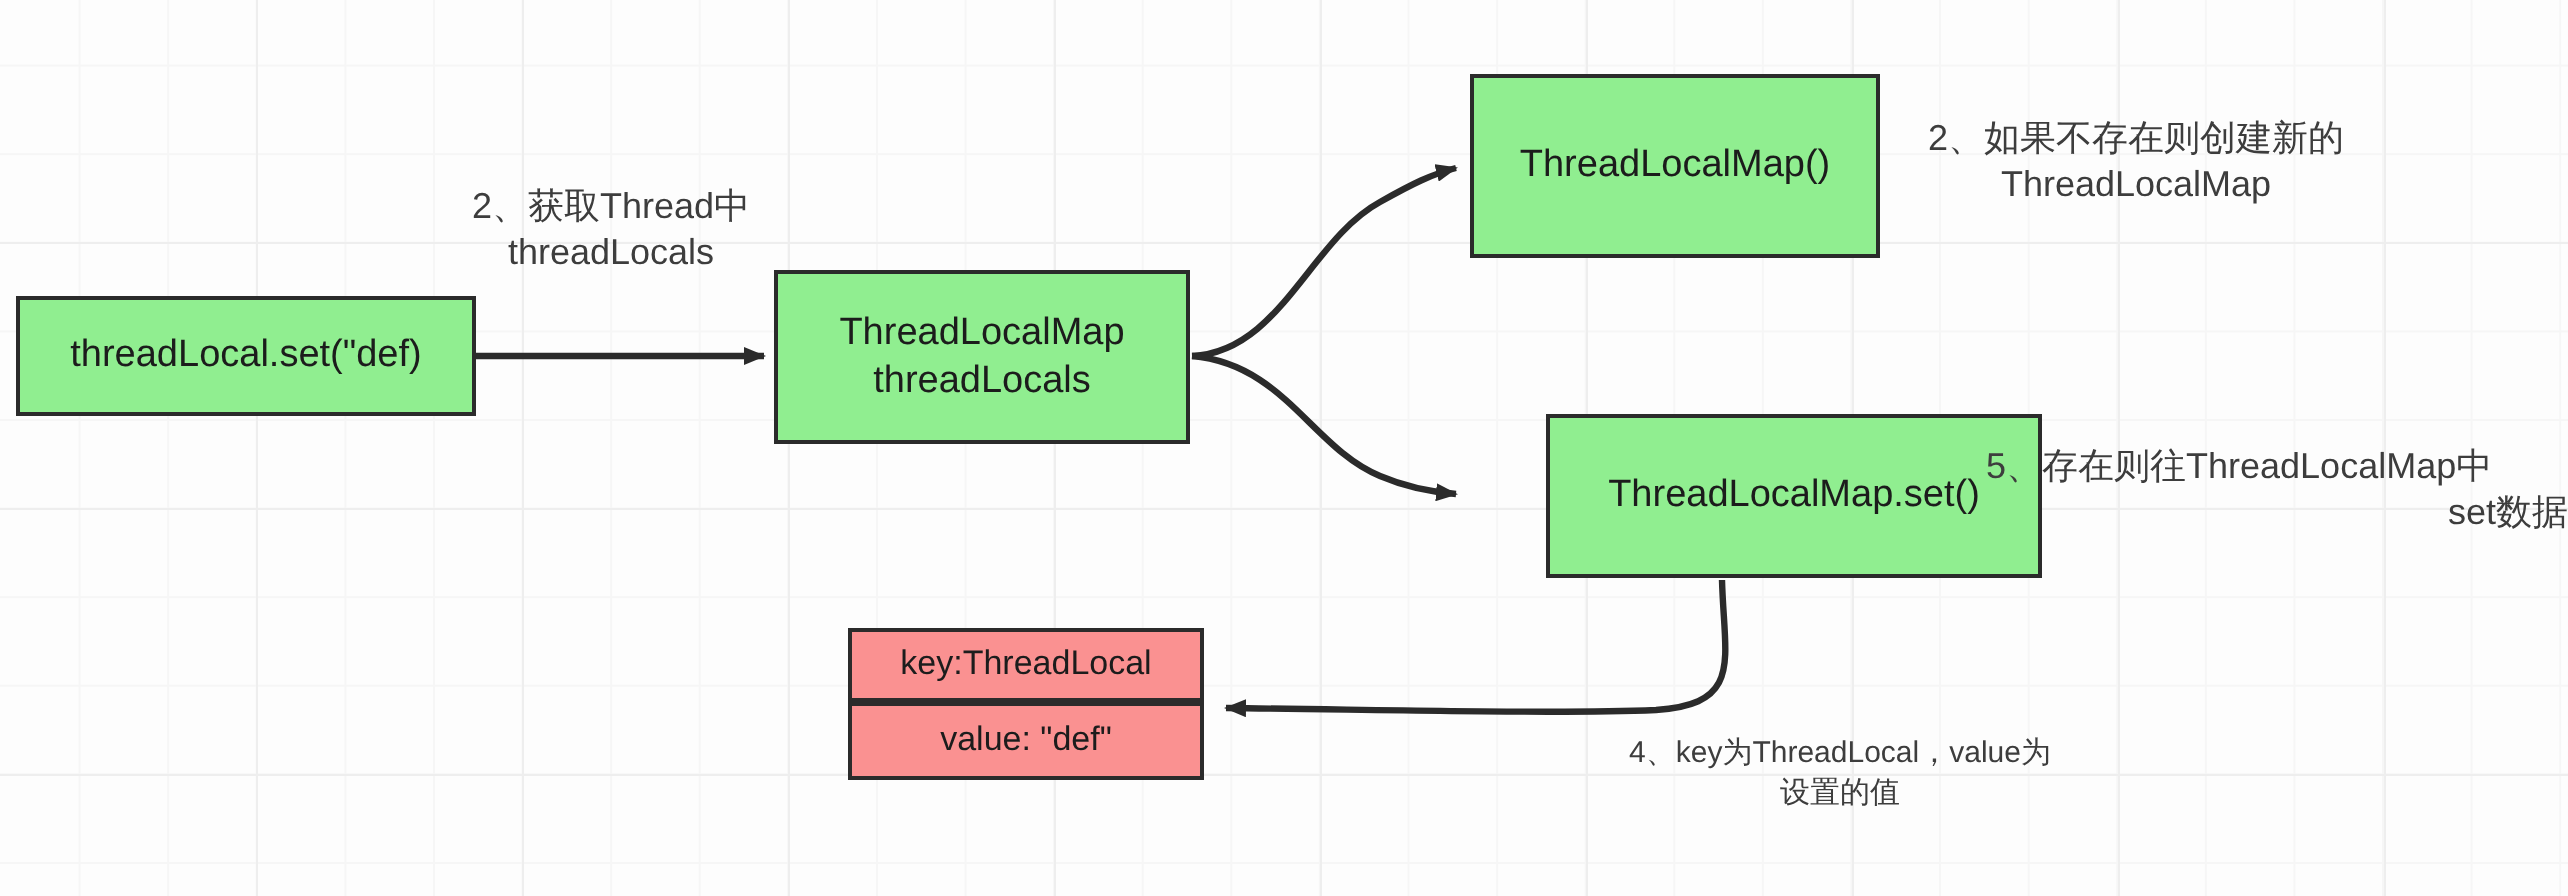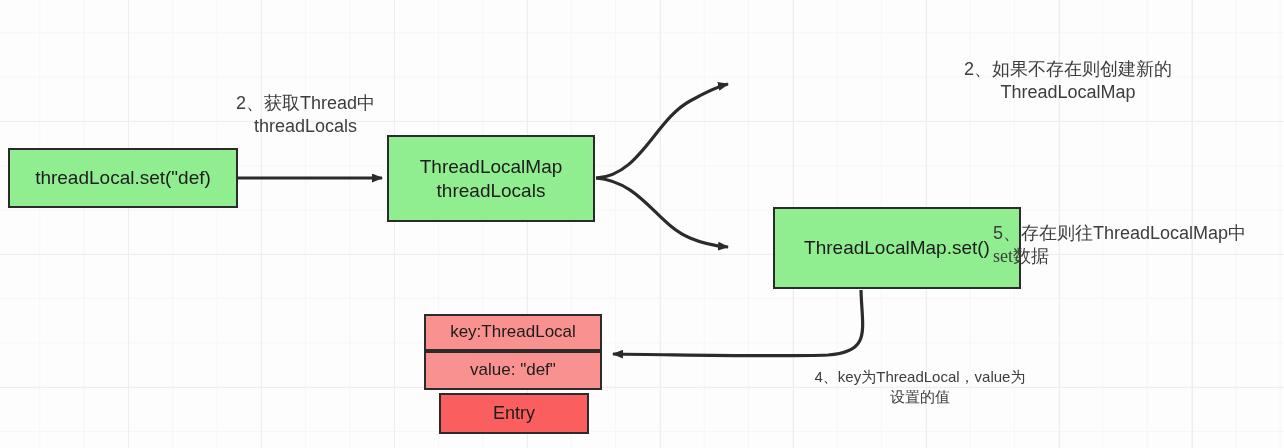--- a/index.html
+++ b/index.html
@@ -101,21 +101,21 @@
     font-size: 17px;
   }
   #node-entry-label {
     left: 439px; top: 393px; width: 150px; height: 41px;
     font-size: 18px;
   }
 
   #annotation-1 { left: 213px; top: 92px;  width: 185px; font-size: 18px; }
   #annotation-2 { left: 948px; top: 58px;  width: 240px; font-size: 18px; }
   #annotation-3 { left: 993px; top: 222px; width: 291px; font-size: 18px; text-align: left; }
-  #annotation-3 .line2 { display: block; text-align: left; font-family: Liberation Serif, serif; }
+  #annotation-3 .line2 { display: block; text-align: right; }
   #annotation-4 { left: 770px; top: 367px; width: 300px; font-size: 15px; }
 </style>
 </head>
 <body>
 
 <div id="canvas">
 
   <svg id="arrow-layer" viewBox="0 0 1284 448" width="1284" height="448">
     <defs>
       <marker id="ah" markerWidth="11" markerHeight="9" refX="10" refY="4.5" orient="auto" markerUnits="userSpaceOnUse">
@@ -130,28 +130,28 @@
     <path d="M 596,178 C 642,182 656,224 690,238 C 704,244 716,246 728,247" fill="none" stroke="#2b2b2b" stroke-width="3.2" marker-end="url(#ah)"></path>
 
     <path d="M 861,290 C 862,330 872,352 828,355 C 780,357 700,355 613,354" fill="none" stroke="#2b2b2b" stroke-width="3.2" marker-end="url(#ah)"></path>
   </svg>
 
   <div id="node-threadlocal-set" class="node green">threadLocal.set("def)</div>
 
   <div id="node-threadlocalmap-field" class="node green">ThreadLocalMap
 threadLocals</div>
 
+  <div id="node-threadlocalmap-ctor" class="node green">ThreadLocalMap()</div>
 
   <div id="node-threadlocalmap-set" class="node green">ThreadLocalMap.set()</div>
 
   <div id="node-entry-key" class="node pink">key:ThreadLocal</div>
 
   <div id="node-entry-value" class="node pink">value: "def"</div>
 
-  <div id="node-entry-label" class="node red">Entry</div>
 
   <div id="annotation-1" class="annotation">2、获取Thread中
 threadLocals</div>
 
   <div id="annotation-2" class="annotation">2、如果不存在则创建新的
 ThreadLocalMap</div>
 
   <div id="annotation-3" class="annotation"><span>5、存在则往ThreadLocalMap中</span><span class="line2">set数据</span></div>
 
   <div id="annotation-4" class="annotation">4、key为ThreadLocal，value为

